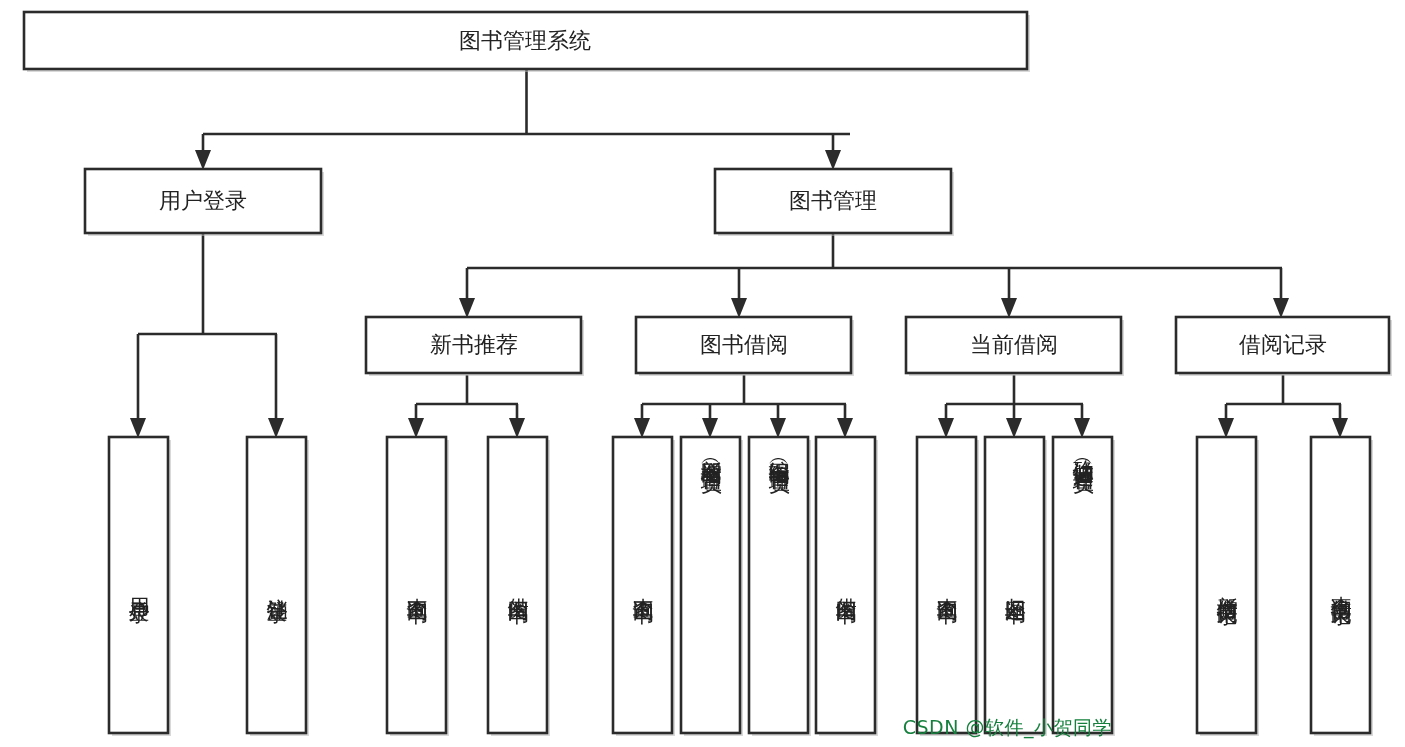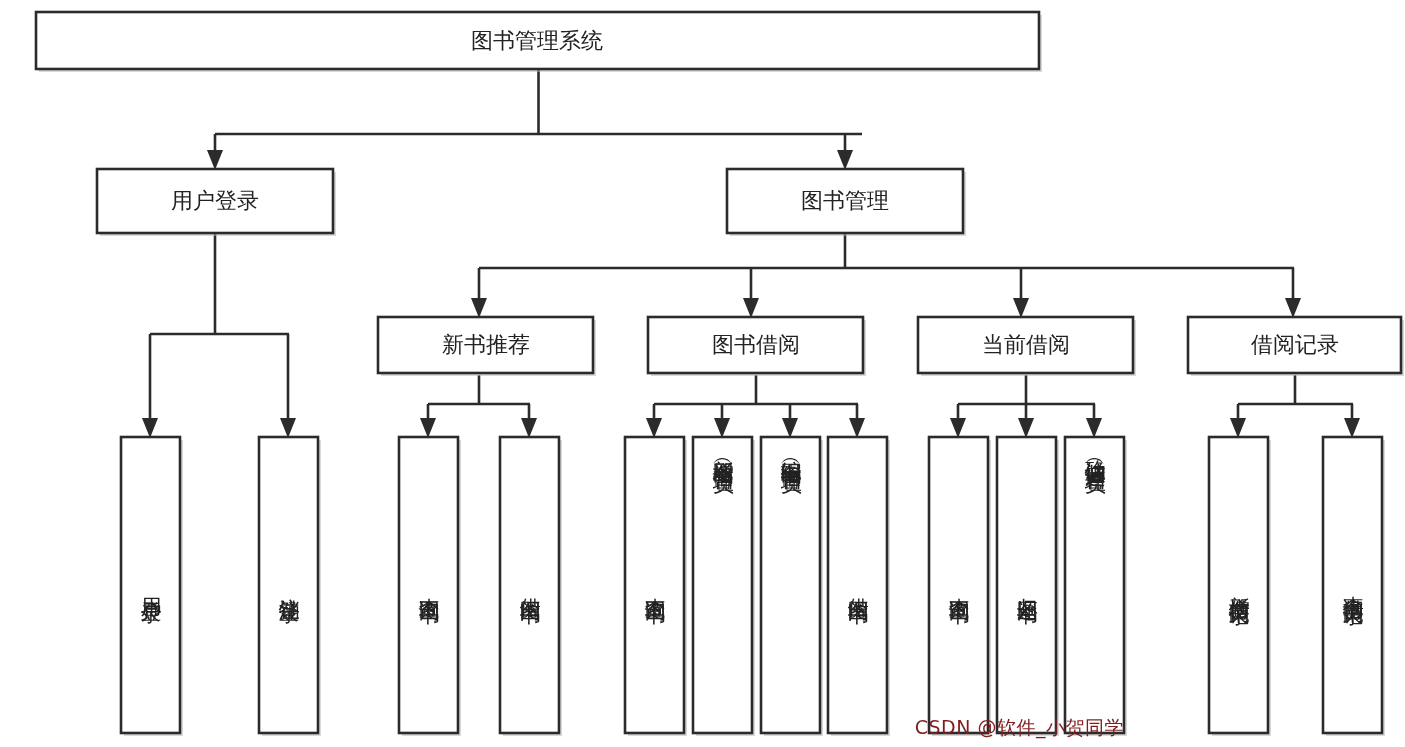--- a/index.html
+++ b/index.html
@@ -9,21 +9,21 @@
   }
   body {
     width: 1405px;
     height: 747px;
     font-family: "DejaVu Sans", "Liberation Sans", sans-serif;
     overflow: hidden;
     position: relative;
   }
   #chart-root {
     position: absolute;
-    left: 16px;
+    left: 4px;
     top: 0;
     width: 1116px;
     height: 747px;
   }
   svg.diagram {
     display: block;
     width: 1405px;
     height: 747px;
   }
   .node-rect {
@@ -68,21 +68,21 @@
     letter-spacing: 2px;
     white-space: nowrap;
     text-align: center;
   }
   .watermark {
     position: absolute;
     right: 8px;
     bottom: 6px;
     font-family: "DejaVu Sans", "Liberation Sans", sans-serif;
     font-size: 19px;
-    color: #7f1d1d;
+    color: #15803d;
     letter-spacing: 0.5px;
     white-space: nowrap;
     user-select: none;
   }
 </style>
 </head>
 <body>
 
 <div id="chart-root">
 

